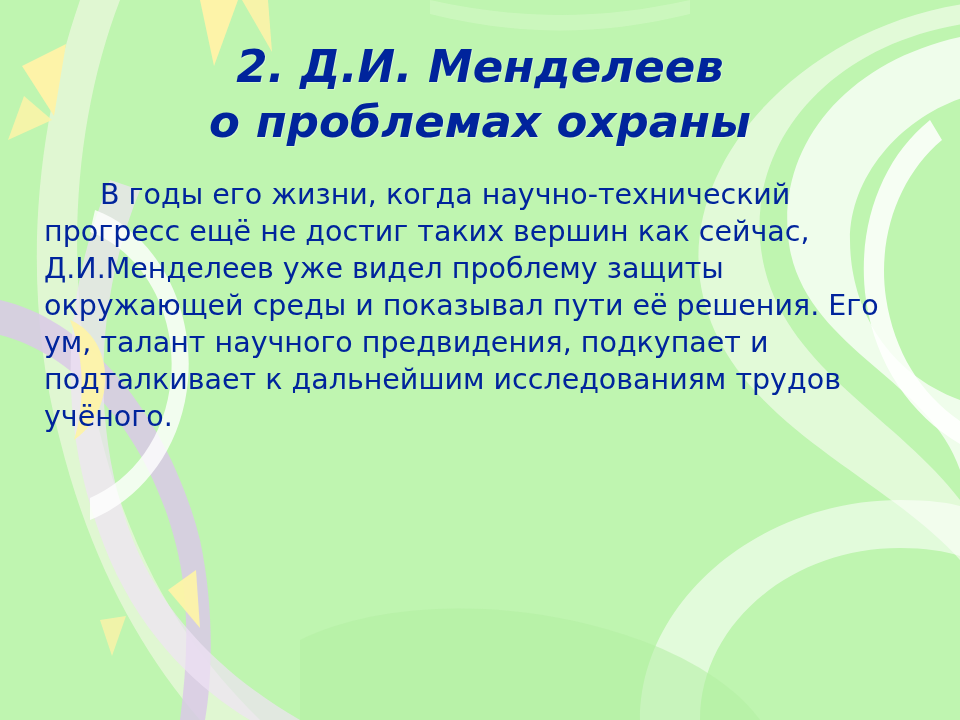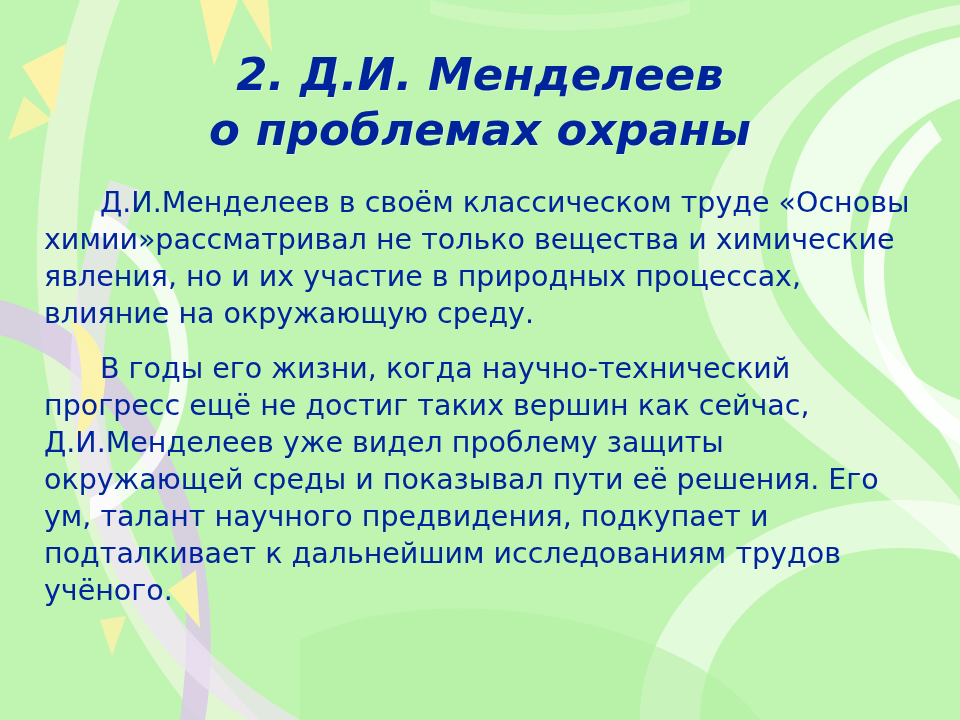--- a/index.html
+++ b/index.html
@@ -34,21 +34,21 @@
   .content {
     position: relative;
     z-index: 5;
     width: 960px;
     height: 720px;
     box-sizing: border-box;
     padding: 40px 30px 0 30px;
   }
 
   .title {
-    margin: 8px;
+    margin: 0;
     text-align: center;
     color: #00249c;
     font-family: "DejaVu Sans", sans-serif;
     font-weight: bold;
     font-style: italic;
     font-size: 45px;
     line-height: 1.22;
     letter-spacing: 0px;
     text-shadow: 1px 1px 0 rgba(255,255,255,0.35);
   }
@@ -121,18 +121,17 @@
   </svg>
 
   <div class="content">
 
     <h1 class="title">
       <span>2.  Д.И. Менделеев</span><br>
       <span>о проблемах охраны</span><br>
     </h1>
 
     <div class="body-text">
-      <p class="p1">Д.И.Менделеев в своём классическом труде «Основы химии»рассматривал не только вещества и химические явления, но и их участие в природных процессах, влияние на окружающую среду.</p>
       <p class="p2">В годы его жизни, когда научно-технический прогресс ещё не  достиг таких вершин как сейчас, Д.И.Менделеев уже видел проблему  защиты окружающей среды и показывал пути её решения. Его ум,  талант научного предвидения, подкупает и подталкивает к дальнейшим исследованиям трудов учёного.</p>
     </div>
 
   </div>
 </div>
 
 </body></html>

